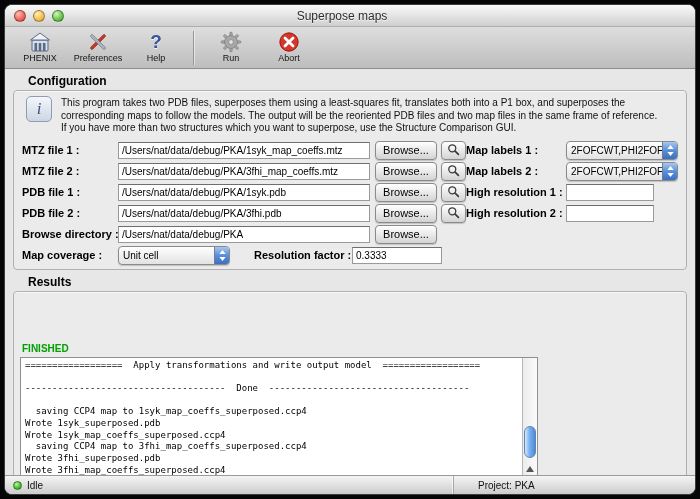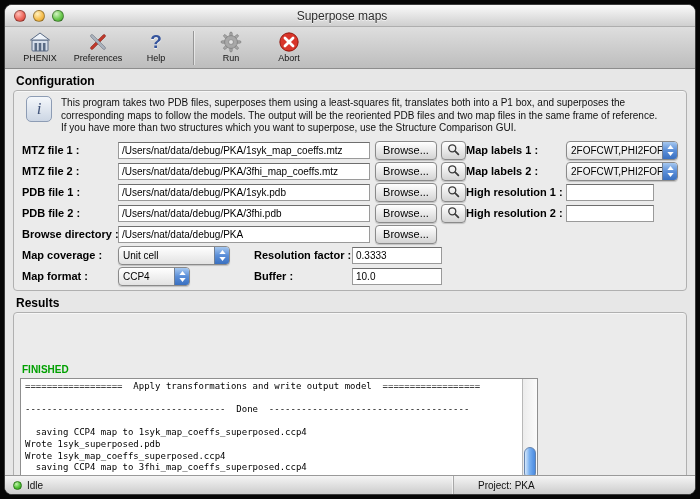--- a/index.html
+++ b/index.html
@@ -26,21 +26,21 @@
   .toolbar { height:42px; flex:0 0 auto; background:linear-gradient(#dedede,#bdbdbd);
              border-bottom:1px solid #8d8d8d; display:flex; align-items:flex-start; padding:2px 6px 0; }
   .tool { width:58px; display:flex; flex-direction:column; align-items:center; padding-top:1px; cursor:default; }
   .ticon { width:24px; height:24px; display:flex; align-items:center; justify-content:center; }
   .tlabel { font-size:9px; color:#141414; margin-top:-1px; }
   .tool-sep { width:1px; height:34px; background:#969696; margin:2px 8px 0; box-shadow:1px 0 0 rgba(255,255,255,.5); }
   .help-q { font-size:19px; font-weight:bold; color:#35549c; text-shadow:0 1px 1px rgba(255,255,255,.8); }
 
   
   .content { flex:1 1 auto; background:#e7e7e7; padding:3px 8px 0; overflow:hidden; }
-  .section-title { font-weight:bold; font-size:12px; color:#000; margin:2px 0 2px 3px; }
+  .section-title { font-weight:bold; font-size:12px; color:#000; margin:2px 0 2px 15px; }
   .groupbox { border:1px solid #b0b0b0; border-radius:4px; background:#ebebeb; padding:3px 6px;
               box-shadow: inset 0 1px 0 rgba(255,255,255,.6); }
 
   .desc-row { display:flex; gap:9px; padding:2px 4px 5px 6px; align-items:flex-start; }
   .info-badge { width:26px; height:26px; flex:0 0 auto; border-radius:5px;
                 background:linear-gradient(#f4f7fb,#ccd6e4); border:1px solid #8d9cb4;
                 display:flex; align-items:center; justify-content:center;
                 font-family:"Liberation Serif", serif; font-size:17px; font-style:italic; color:#41547a; }
   .desc-text { font-size:10px; line-height:1.25; color:#101010; white-space:pre-line; padding-top:1px; }
 
@@ -295,36 +295,20 @@
                   <path d="M3.5 0 L6.6 4 H0.4 Z" fill="#fff"></path>
                   <path d="M3.5 11 L6.6 7 H0.4 Z" fill="#fff"></path>
                 </svg>
             </span>
           </span>
         </span>
         <span class="lbl mid">Resolution factor :</span>
         <input class="txt num-input" type="text" value="0.3333" style="">
       </div>
 
-      <div class="frow">
-        <span class="lbl c1">Map format :</span>
-        <span class="slot">
-          <span class="popup format">
-            <span class="pval">CCP4</span>
-            <span class="parrows">
-              <svg width="7" height="11" viewBox="0 0 7 11">
-                  <path d="M3.5 0 L6.6 4 H0.4 Z" fill="#fff"></path>
-                  <path d="M3.5 11 L6.6 7 H0.4 Z" fill="#fff"></path>
-                </svg>
-            </span>
-          </span>
-        </span>
-        <span class="lbl mid">Buffer :</span>
-        <input class="txt num-input" type="text" value="10.0" style="">
-      </div>
 
     </div>
 
     <div class="section-title" style="margin-top:5px;">Results</div>
     <div class="groupbox">
       <div class="finished" style="color:#00a000;margin-top:48px;">FINISHED</div>
       <div class="results-body">
 
         <div class="console-wrap">
           <pre class="console">==================  Apply transformations and write output model  ==================

